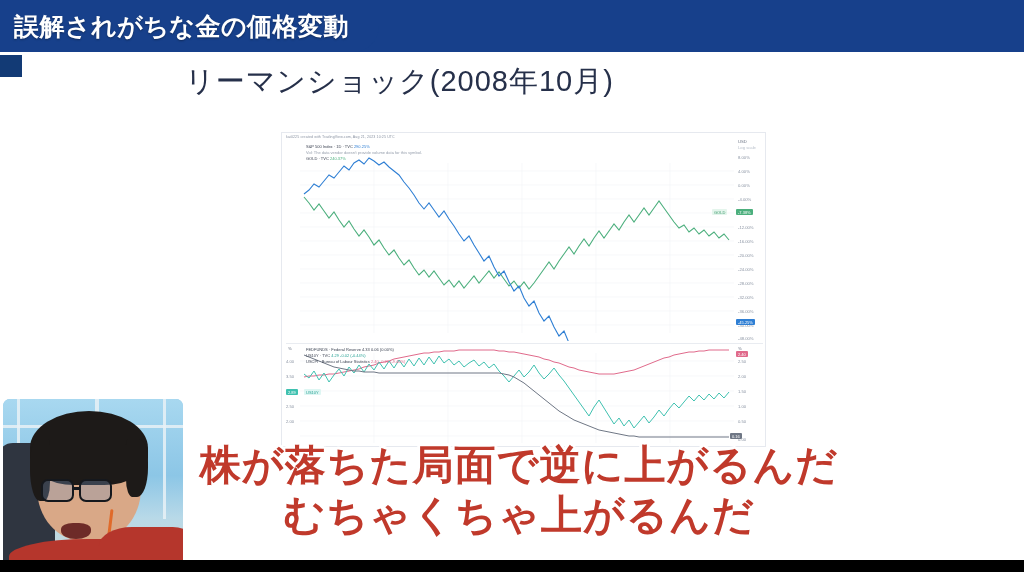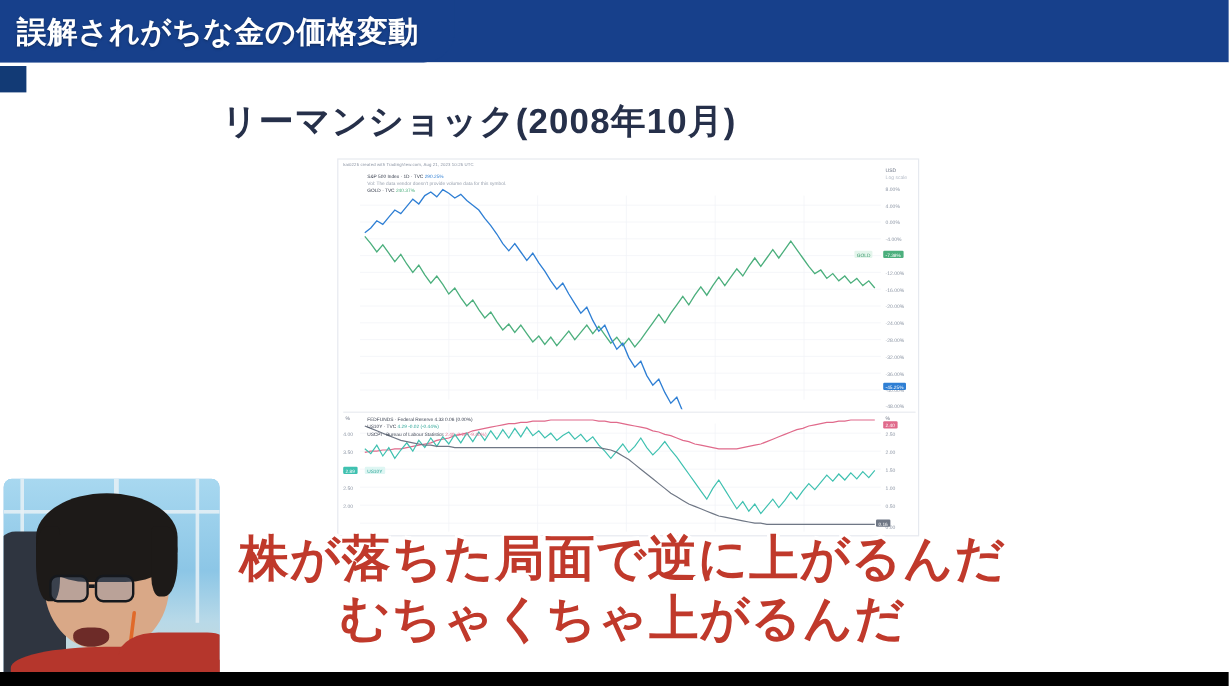--- a/index.html
+++ b/index.html
@@ -50,25 +50,25 @@
   }
 
   
   #slide {
     position: absolute; left: 0; top: 58px;
     width: 1024px; height: 502px;
     background: #ffffff;
   }
 
   #page-title {
-    position: absolute; left: 0; top: 24px;
+    position: absolute; left: 0; top: 4px;
     width: 1024px;
     text-align: center;
     font-size: 29px;
-    font-weight: bold;
+    font-weight: normal;
     color: #26304a;
     letter-spacing: 1px;
   }
   #page-title.shifted { text-align: left; padding-left: 185px; }
 
   
   #chart-card {
     position: absolute;
     left: 281px; top: 74px;
     width: 485px; height: 315px;

